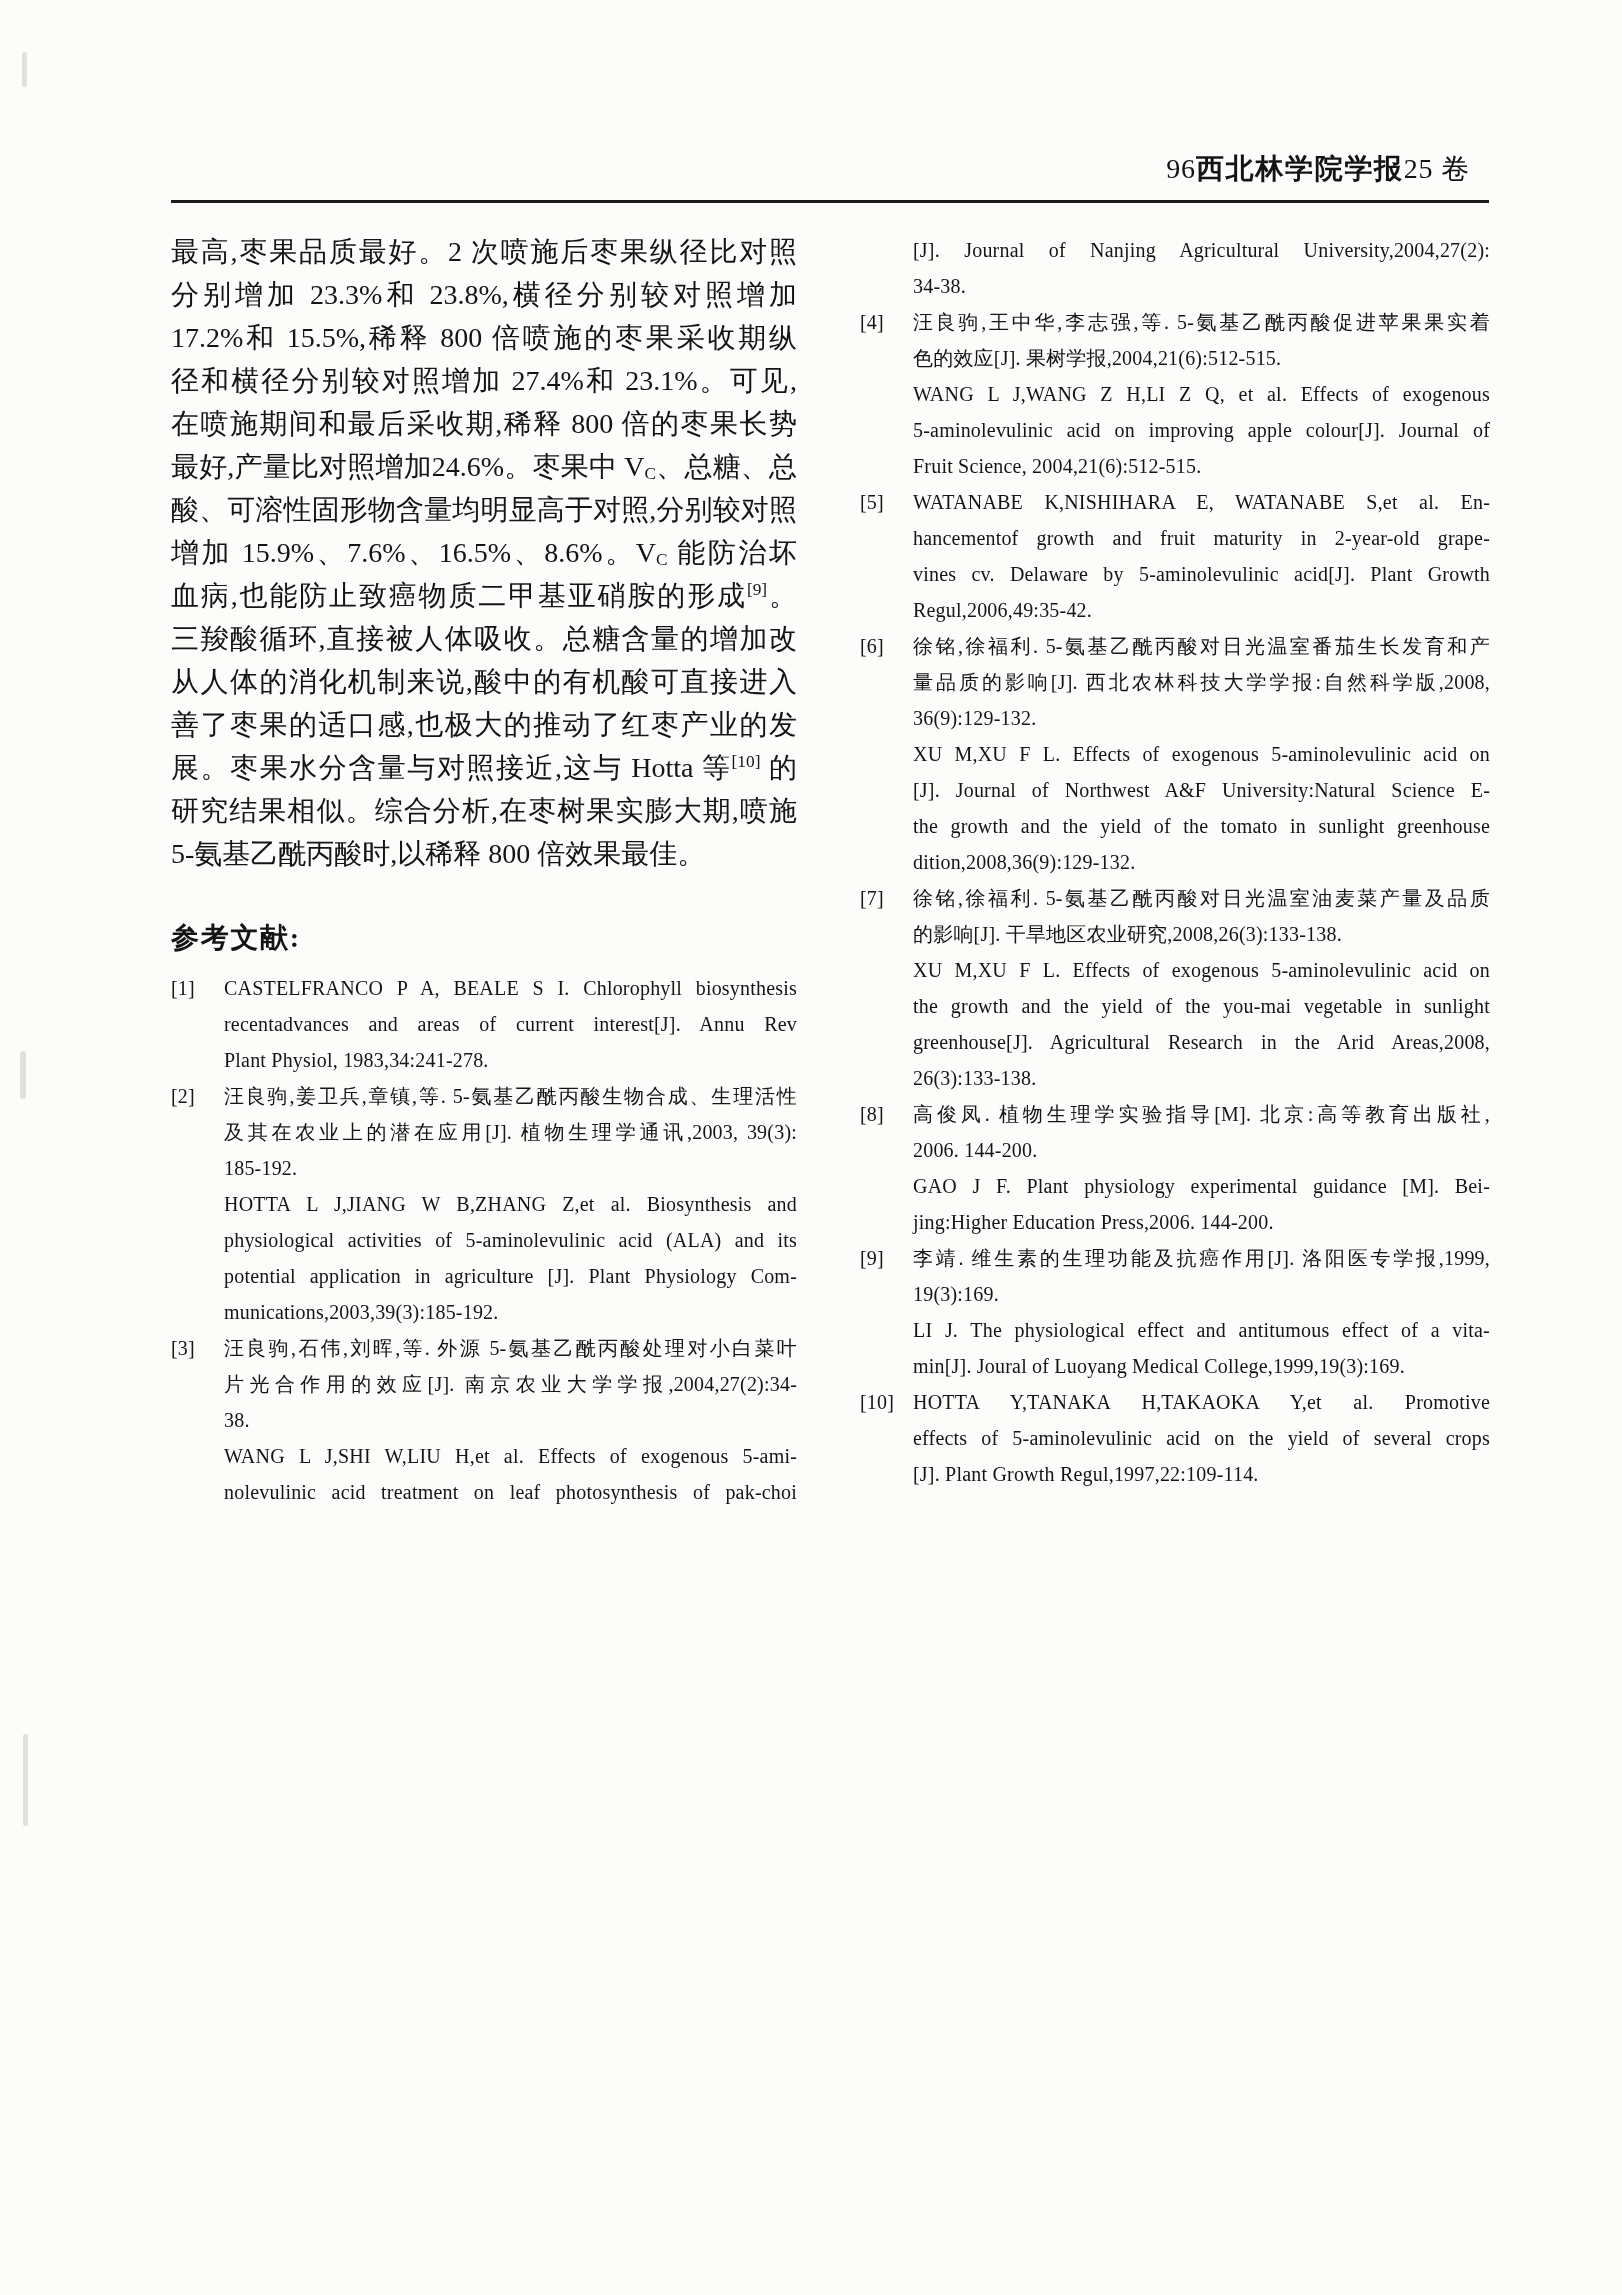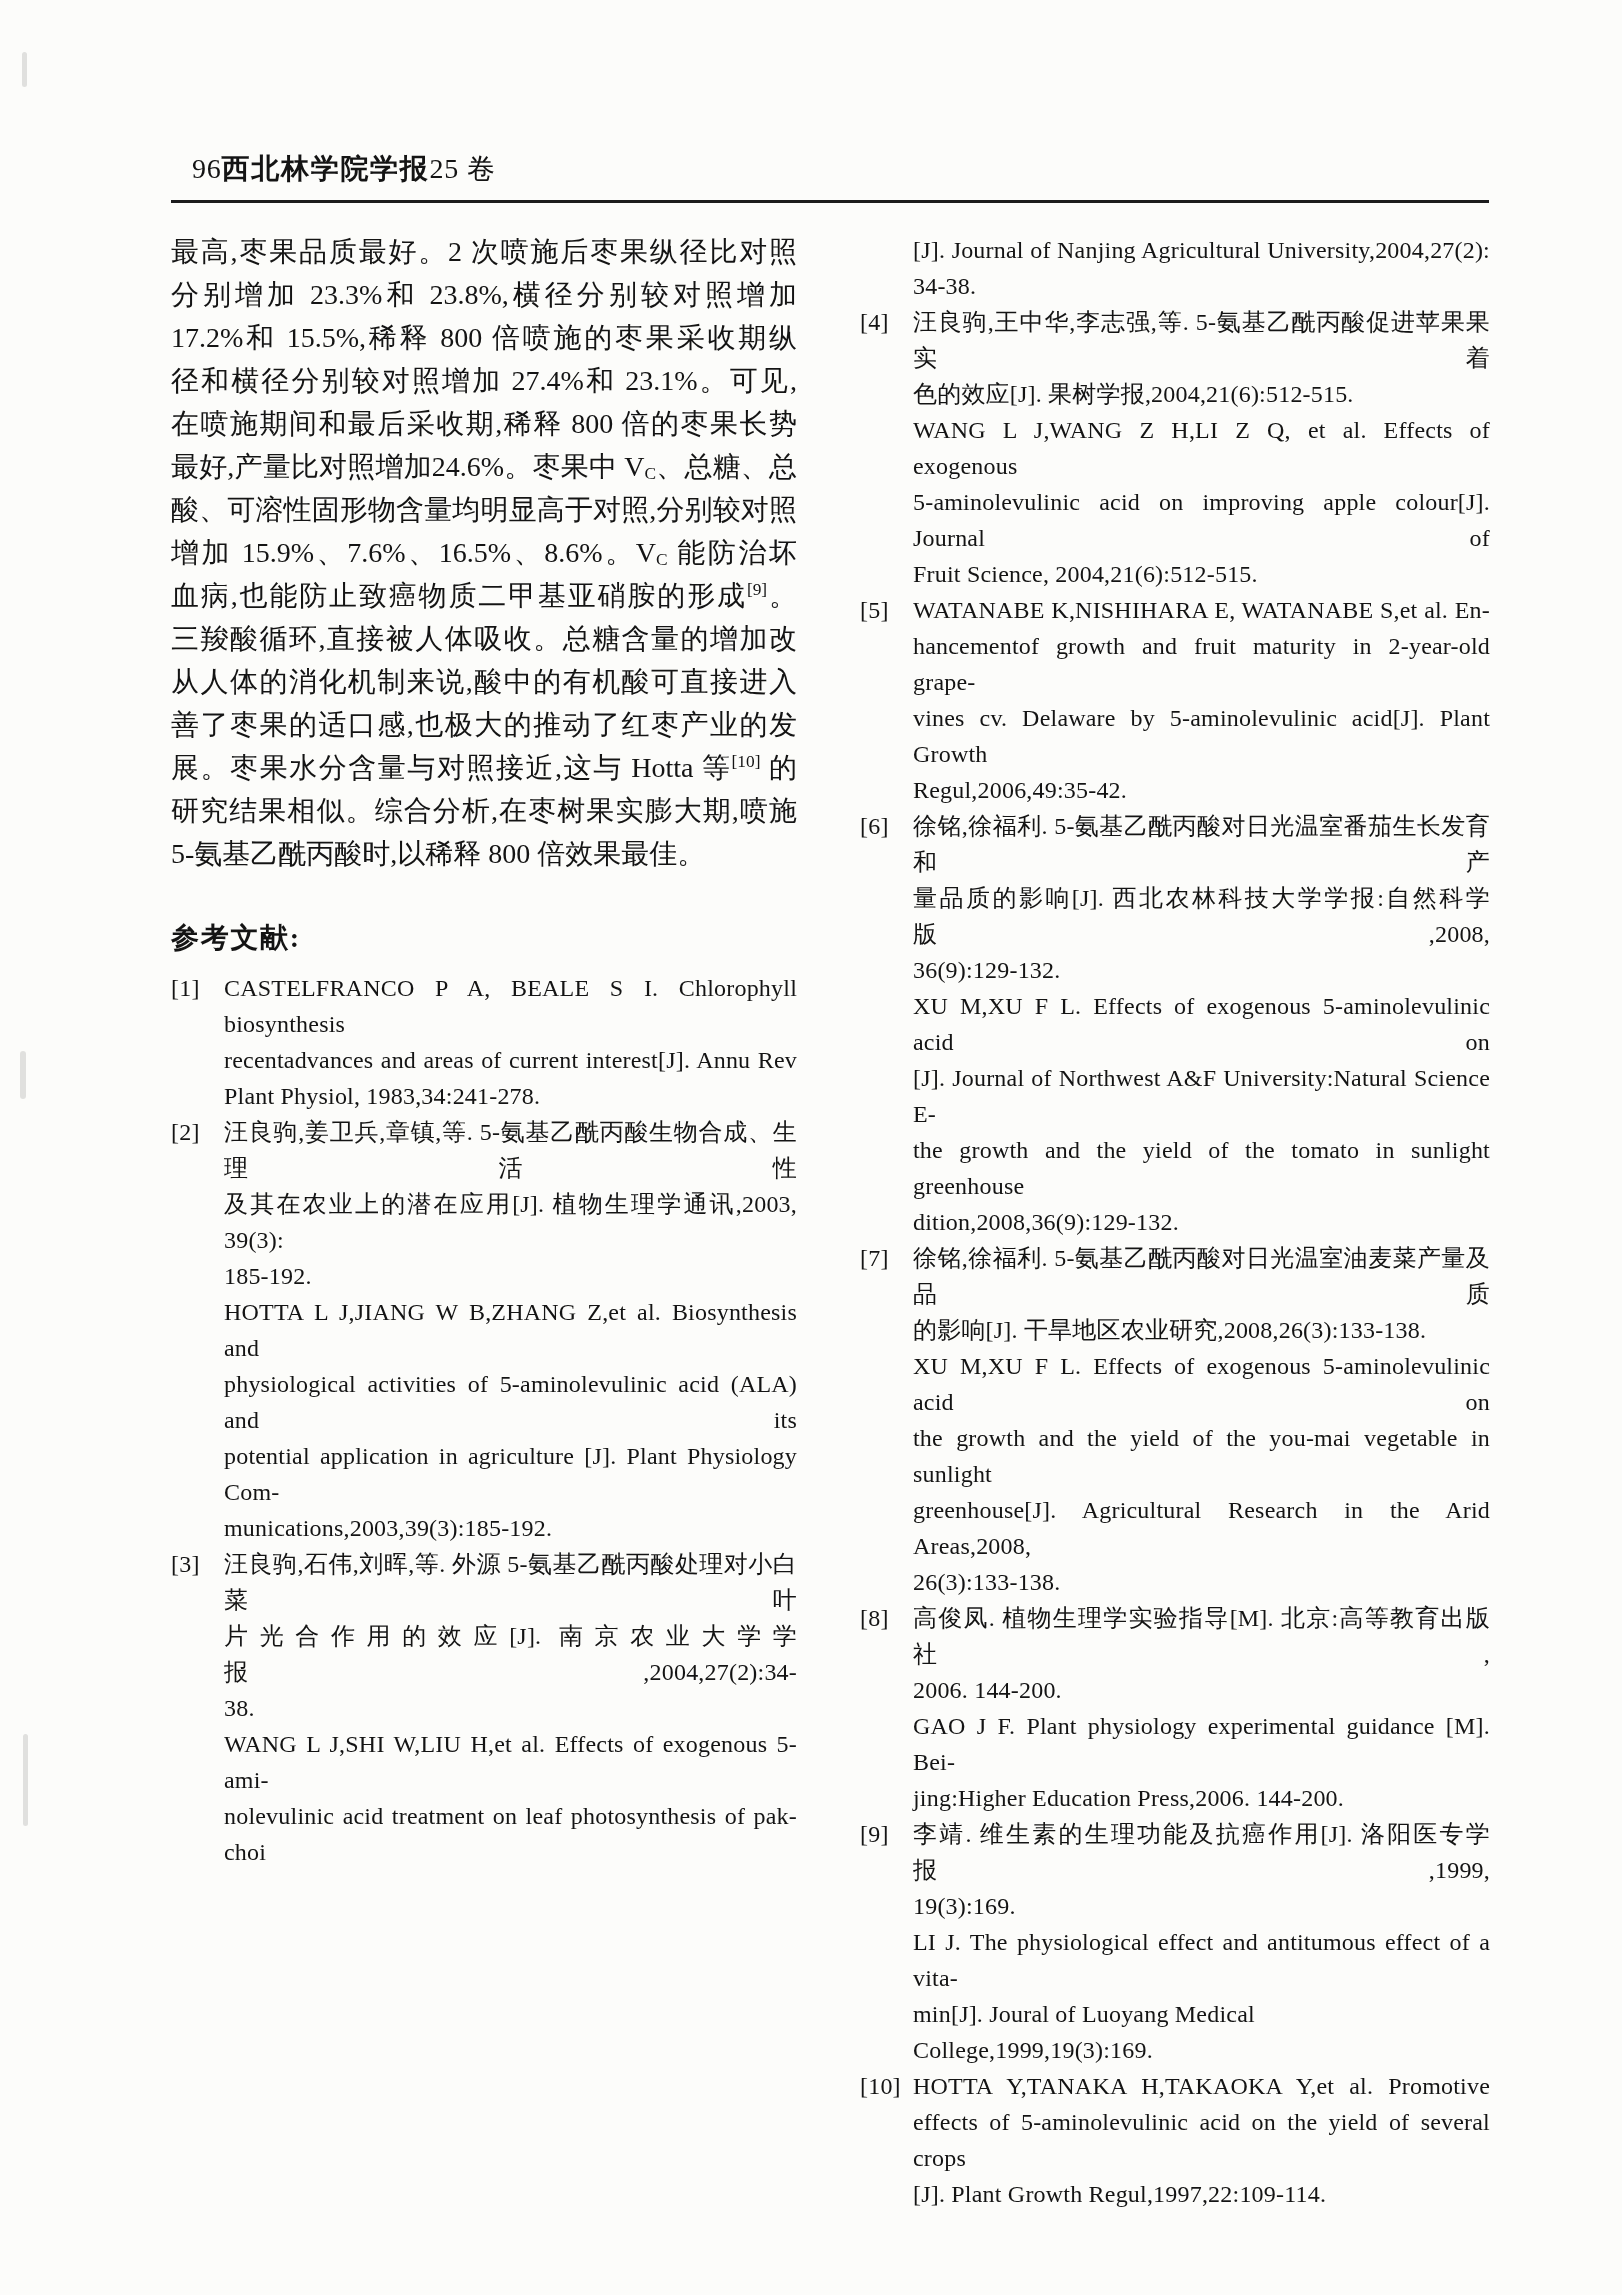--- a/index.html
+++ b/index.html
@@ -9,21 +9,21 @@
     width:1623px;height:2295px;
     margin:0 auto;
     background:#fcfcfa;
     overflow:hidden;
     font-family:"Liberation Serif","DejaVu Serif",serif;
     color:#141414;
   }
   
   .hdr{
     position:absolute;left:171px;top:152px;width:1299px;
-    display:flex;justify-content:flex-start;align-items:baseline;
+    display:flex;justify-content:flex-end;align-items:baseline;
     font-size:28px;line-height:33px;
   }
   .hdr .pageno{margin-left:21px;letter-spacing:0.8px;}
   .hdr .jtitle{letter-spacing:1.7px;font-weight:bold;}
   .hdr .vol{letter-spacing:0.8px;}
   .rule{
     position:absolute;left:171px;top:200px;width:1318px;height:3.3px;
     background:#1c1c1c;
   }
   
@@ -31,21 +31,21 @@
     position:absolute;left:171px;top:230px;width:626px;
     font-size:28px;line-height:43px;
   }
   
   .refhead{
     position:absolute;left:171px;top:919px;
     font-size:28px;font-weight:bold;letter-spacing:1.7px;margin:0;
   }
   .refs{
     position:absolute;width:626px;
-    font-size:24px;line-height:36px;letter-spacing:0.2px;
+    font-size:20px;line-height:36px;letter-spacing:0.2px;
   }
   .refs-left{left:171px;top:970px;}
   .refs-right{left:860px;top:232px;width:630px;}
   
   .tline{display:flex;}
   .tline .marker{flex:0 0 53px;white-space:nowrap;}
   .tline .ltext{flex:1 1 auto;display:block;text-align:left;}
   .tline.just .ltext{text-align:justify;text-align-last:justify;}
   .bodypar .tline .ltext{width:100%;}
   .it{}

